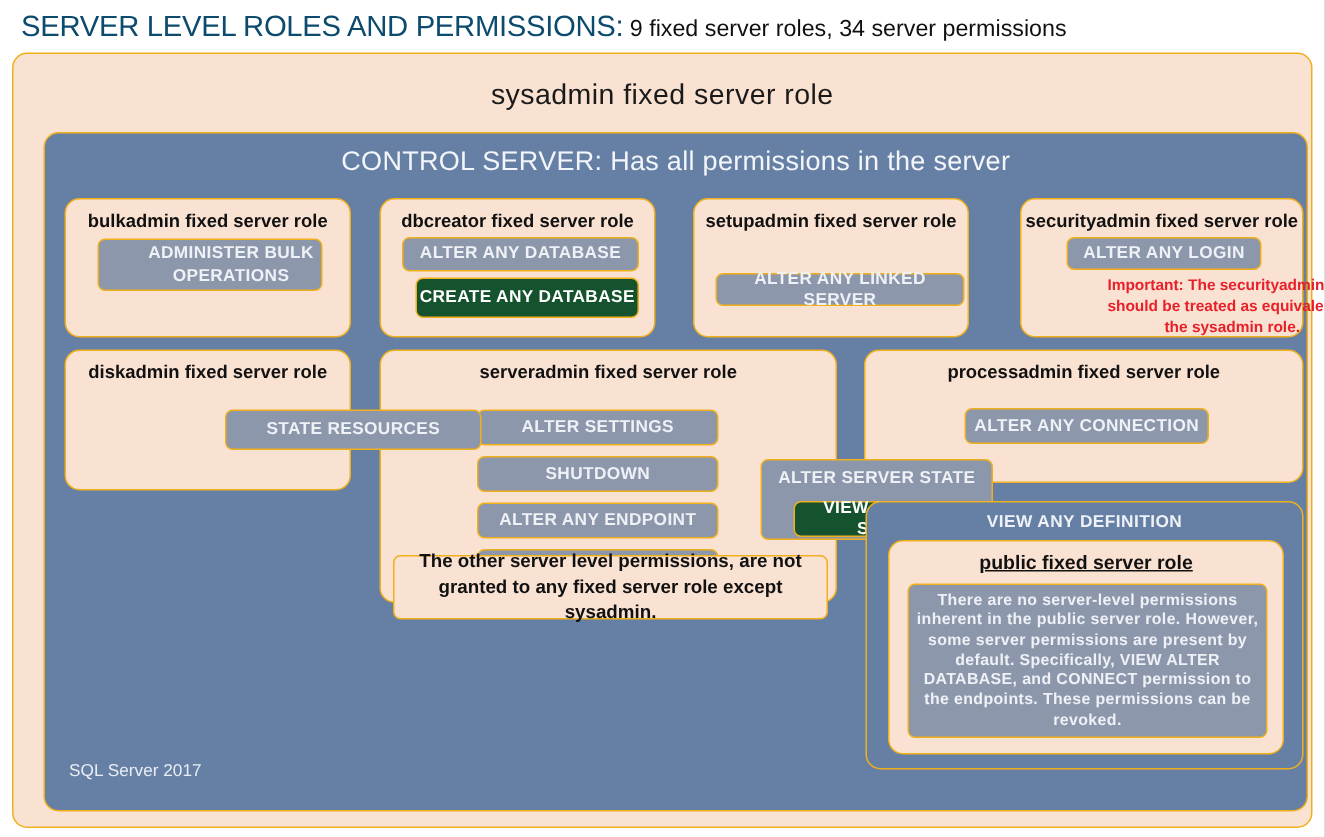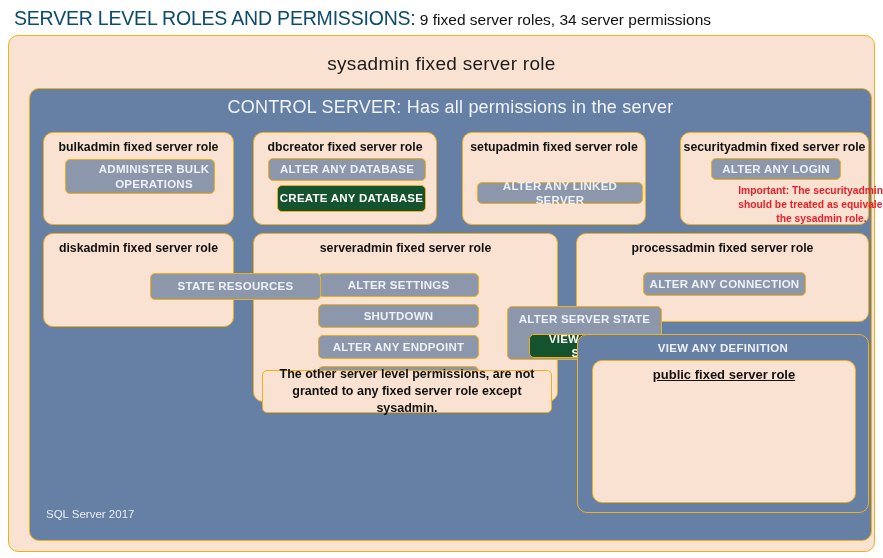--- a/index.html
+++ b/index.html
@@ -226,19 +226,20 @@
 
     <div class="perm" id="perm-alter-server-state">ALTER SERVER  STATE</div>
     <div class="perm dark" id="perm-view-server-state">VIEW SERVER  STATE</div>
 
     <div class="note" id="note-other-perms">The other server level permissions,  are not granted to any fixed server role except sysadmin.</div>
 
     <div class="slate" id="public-outer">
       <div id="view-any-definition-label">VIEW ANY DEFINITION</div>
       <div class="peach" id="public-inner">
         <div id="public-role-label">public  fixed server role</div>
+        <div class="perm" id="public-desc">There are no server-level permissions inherent in the public server role. However, some server permissions are present by default. Specifically, VIEW ALTER DATABASE, and CONNECT permission to the endpoints. These permissions can be revoked.</div>
       </div>
     </div>
 
     <div id="footer-label">SQL Server 2017</div>
 
   </div>
 </div>
 
 </body></html>

